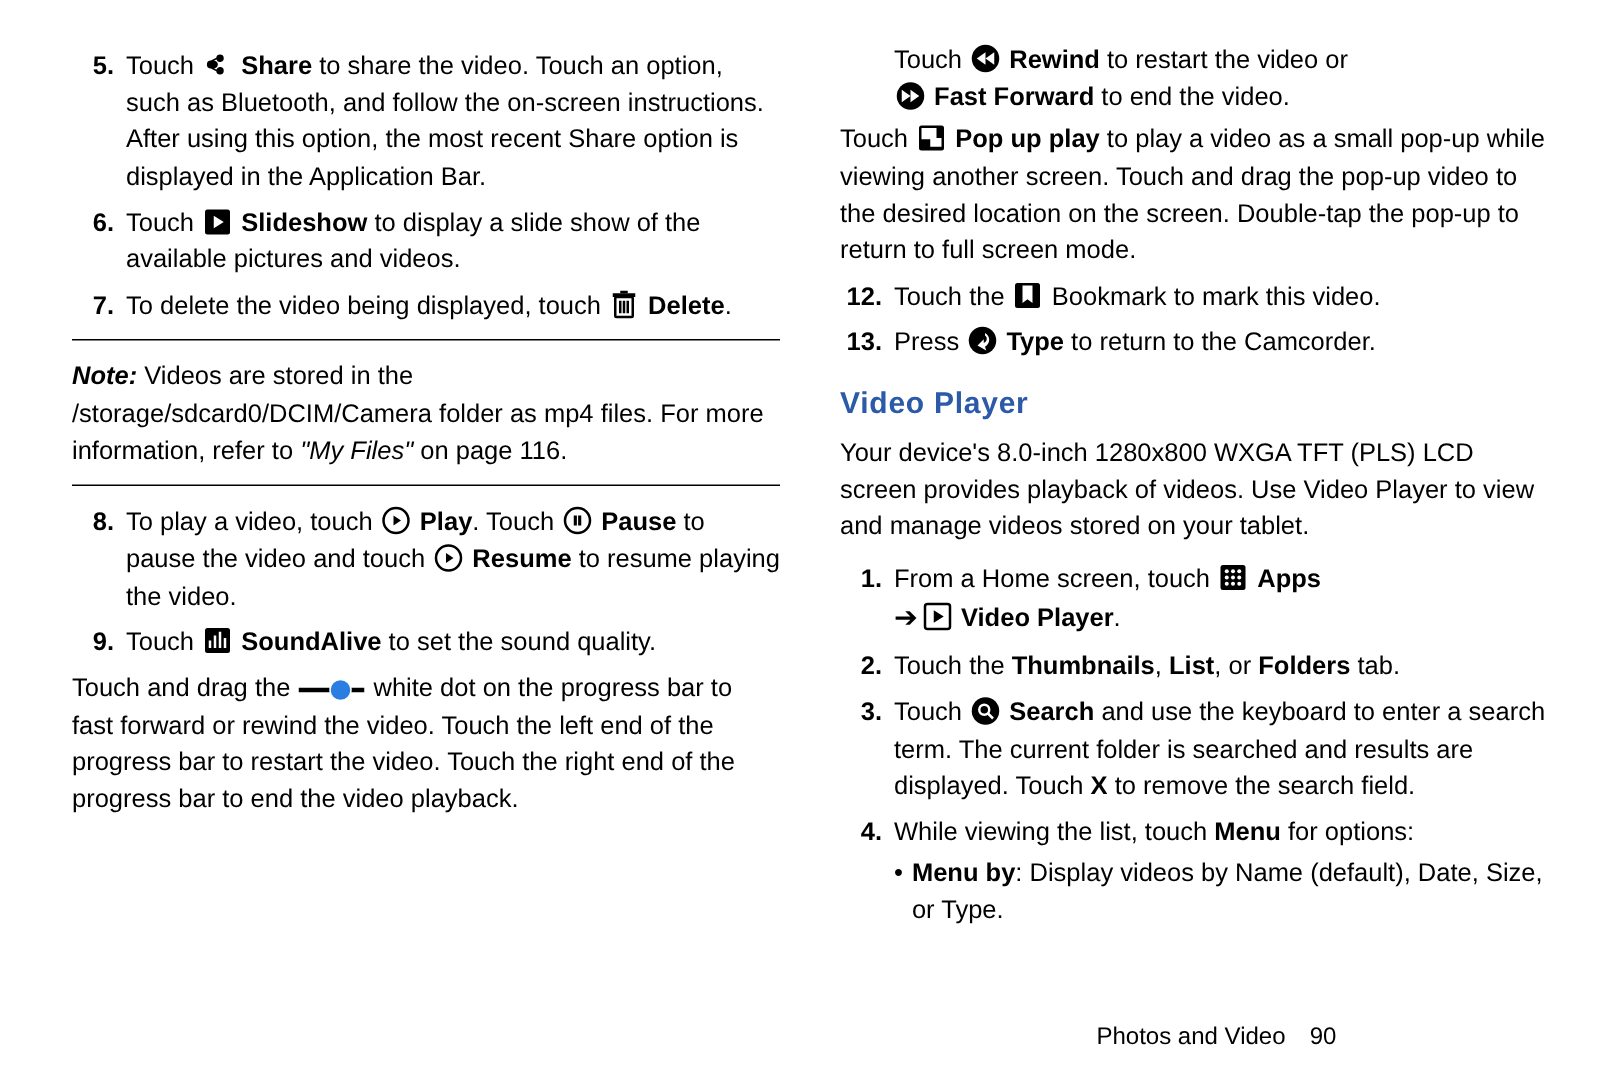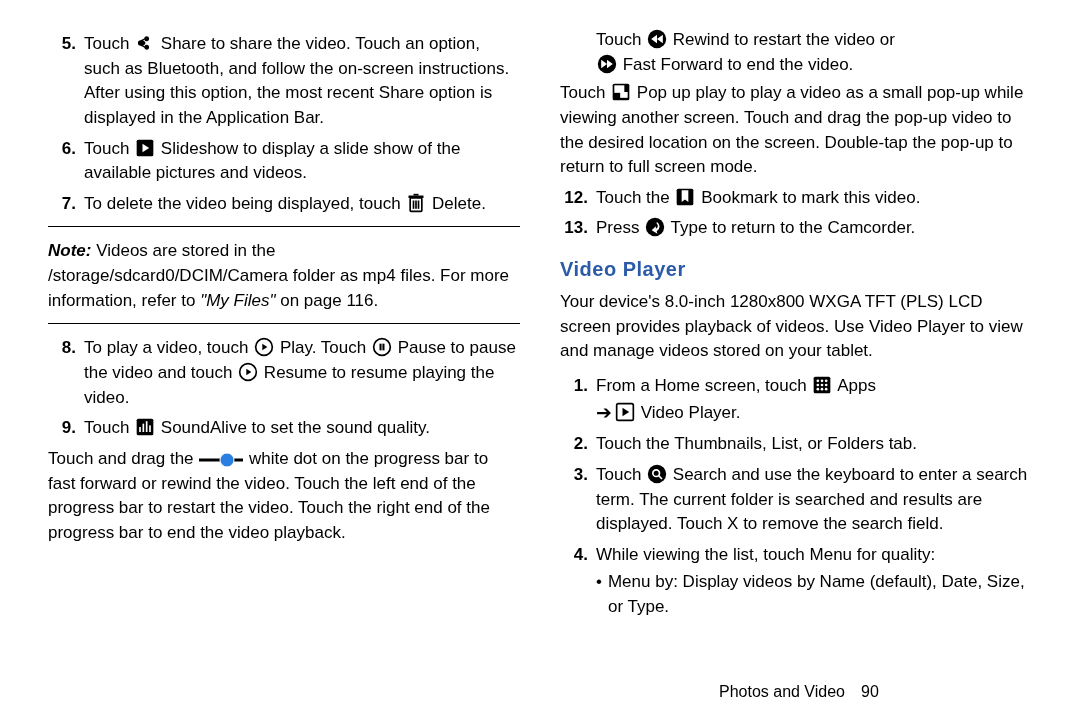--- a/index.html
+++ b/index.html
@@ -35,21 +35,21 @@
   }
   .num {
     font-weight: bold;
     min-width: 28px;
     text-align: right;
     padding-right: 8px;
   }
   .body {
     flex: 1;
   }
-  .bold { font-weight: normal; }
+  .bold { font-weight: bold; }
   .italic { font-style: italic; }
   .hr {
     border-top: 1px solid #000;
     margin: 10px 0 12px 0;
   }
   .note {
     margin: 0 0 0 0;
   }
   .note-label { font-weight: bold; font-style: italic; }
   h2.section {
@@ -67,21 +67,21 @@
   }
   .sub-bullet li {
     display: flex;
   }
   .sub-bullet .bul {
     padding-right: 6px;
   }
   .footer {
     position: absolute;
     top: 680px;
-    left: 0;
+    left: 12px;
     width: 979px;
     box-sizing: border-box;
     padding-right: 84px;
     text-align: right;
     font-size: 16px;
   }
   .footer .pg { display:inline-block; width:50px; text-align:center;}
   
   .icon {
     display: inline-block;
@@ -311,21 +311,21 @@
         <span class="num">3.</span>
         <span class="body">
           <span>Touch </span><span class="icon"><svg viewBox="0 0 24 24">
                 <use href="#i-search"></use>
               </svg></span><span> </span><span class="bold">Search</span><span> and use the keyboard to enter a search term. The current folder is searched and results are displayed. Touch </span><span class="bold">X</span><span> to remove the search field.</span>
         </span>
       </li>
       <li class="step">
         <span class="num">4.</span>
         <span class="body">
-          <span>While viewing the list, touch </span><span class="bold">Menu</span><span> for quality:</span>
+          <span>While viewing the list, touch </span><span class="bold">Menu</span><span> for options:</span>
           <ul class="sub-bullet">
             <li>
                 <span class="bul">•</span>
                 <span><span class="bold">Menu by</span><span>: Display videos by Name (default), Date, Size, or Type.</span></span>
               </li>
           </ul>
         </span>
       </li>
     </ol>
   </div>

